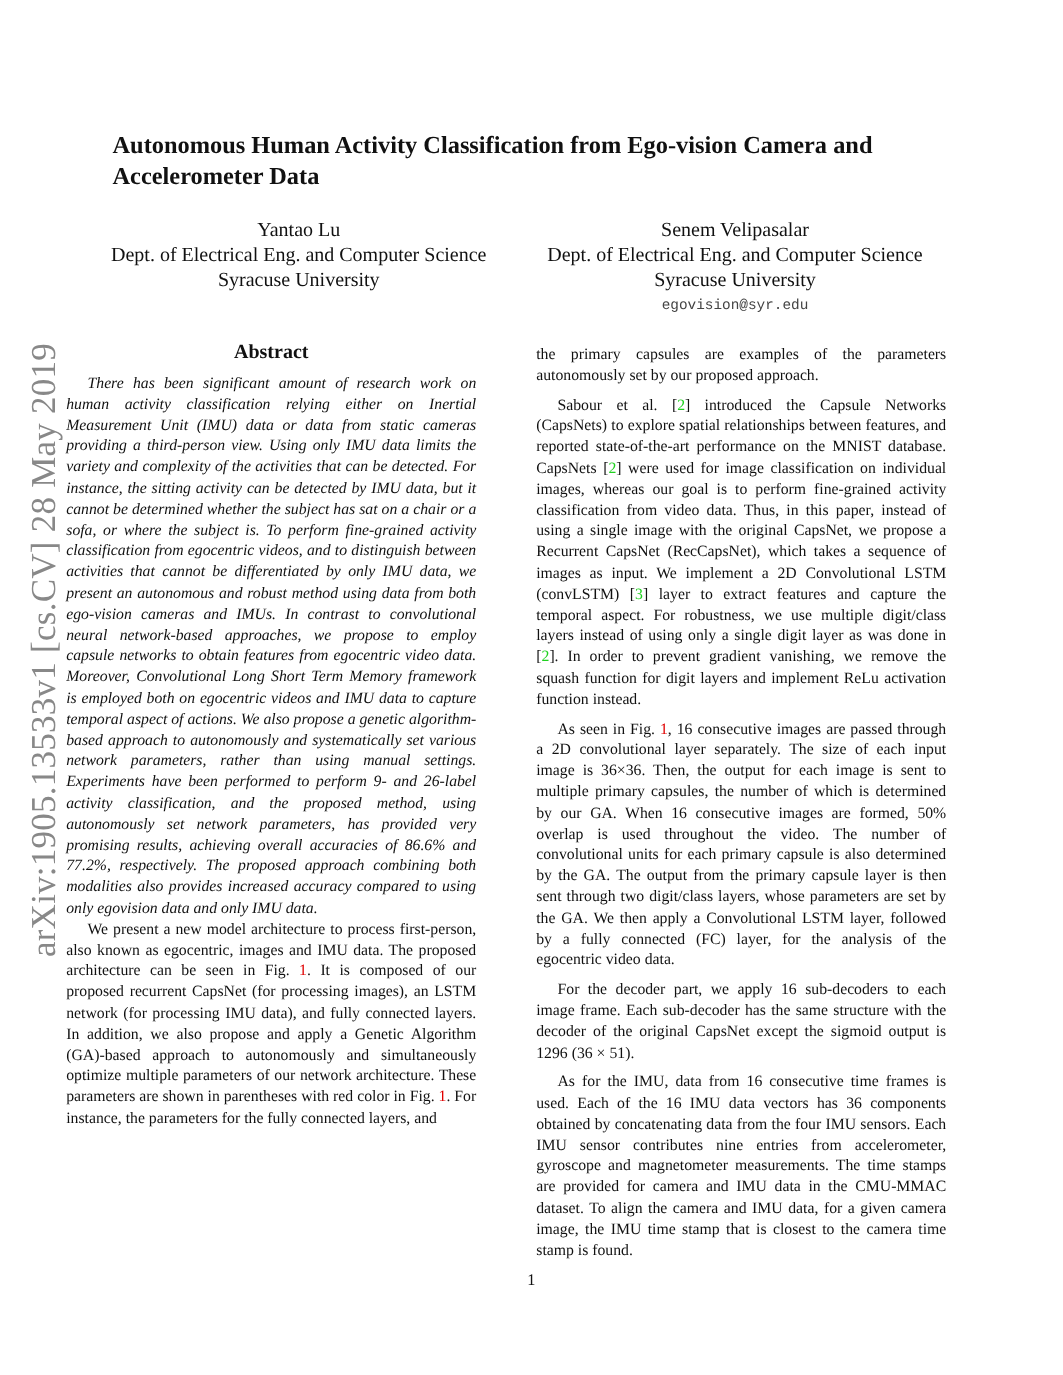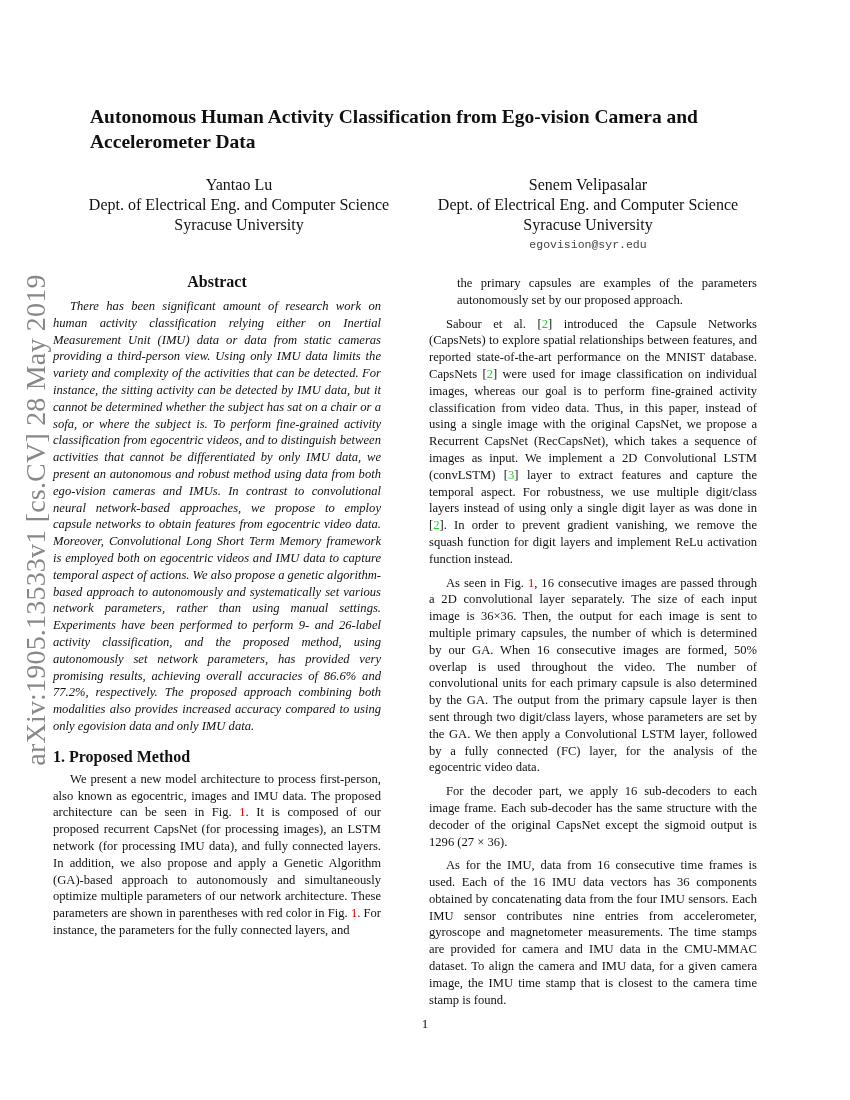--- a/index.html
+++ b/index.html
@@ -15,21 +15,21 @@
   .arxiv { position: absolute; left: 36px; top: 520px; transform: translate(-50%, -50%) rotate(-90deg);
            white-space: nowrap; font-family: "Liberation Serif", "DejaVu Serif", serif; font-size: 28px; color: #888; letter-spacing: 0.2px; }
   .col { position: absolute; top: 272px; width: 328px; font-size: 12.6px; line-height: 16.8px; text-align: justify; hyphens: auto; }
   .col-left { left: 53px; }
   .col-right { left: 429px; top: 275px; }
   .abs-head { text-align: center; font-weight: bold; font-size: 16px; line-height: 20px; margin: 0 0 6px 0; }
   .abs-body { font-style: italic; text-indent: 17px; margin: 0; }
   .sec-head { font-weight: bold; font-size: 16px; line-height: 20px; margin: 12px 0 4px 0; }
   p { margin: 0 0 7px 0; }
   .ind { text-indent: 17px; }
-  .noind { text-indent: 0; margin-left: 28px; }
+  .noind { text-indent: 0; }
   .cite-g { color: #1fd11f; }
   .cite-r { color: #e00000; }
   .pagenum { position: absolute; left: 405px; top: 1016px; width: 40px; text-align: center; font-size: 13px; }
 </style>
 </head>
 <body>
 
 <div class="title">Autonomous Human Activity Classification from Ego-vision Camera and Accelerometer Data</div>
 
 <div class="author author-1">
@@ -43,25 +43,24 @@
   <div>Dept. of Electrical Eng. and Computer Science</div>
   <div>Syracuse University</div>
   <div class="email">egovision@syr.edu</div>
 </div>
 
 <div class="arxiv">arXiv:1905.13533v1  [cs.CV]  28 May 2019</div>
 
 <div class="col col-left">
   <div class="abs-head">Abstract</div>
   <p class="abs-body">There has been significant amount of research work on human activity classification relying either on Inertial Measurement Unit (IMU) data or data from static cameras providing a third-person view. Using only IMU data limits the variety and complexity of the activities that can be detected. For instance, the sitting activity can be detected by IMU data, but it cannot be determined whether the subject has sat on a chair or a sofa, or where the subject is. To perform fine-grained activity classification from egocentric videos, and to distinguish between activities that cannot be differentiated by only IMU data, we present an autonomous and robust method using data from both ego-vision cameras and IMUs. In contrast to convolutional neural network-based approaches, we propose to employ capsule networks to obtain features from egocentric video data. Moreover, Convolutional Long Short Term Memory framework is employed both on egocentric videos and IMU data to capture temporal aspect of actions. We also propose a genetic algorithm-based approach to autonomously and systematically set various network parameters, rather than using manual settings. Experiments have been performed to perform 9- and 26-label activity classification, and the proposed method, using autonomously set network parameters, has provided very promising results, achieving overall accuracies of 86.6% and 77.2%, respectively. The proposed approach combining both modalities also provides increased accuracy compared to using only egovision data and only IMU data.</p>
-  <div class="sec-head">1. Proposed Method</div>
   <p class="ind"><span>We present a new model architecture to process first-person, also known as egocentric, images and IMU data. The proposed architecture can be seen in Fig. </span><span class="cite-r">1</span><span>. It is composed of our proposed recurrent CapsNet (for processing images), an LSTM network (for processing IMU data), and fully connected layers. In addition, we also propose and apply a Genetic Algorithm (GA)-based approach to autonomously and simultaneously optimize multiple parameters of our network architecture. These parameters are shown in parentheses with red color in Fig. </span><span class="cite-r">1</span><span>. For instance, the parameters for the fully connected layers, and</span></p>
 </div>
 
 <div class="col col-right">
   <p class="noind">the primary capsules are examples of the parameters autonomously set by our proposed approach.</p>
   <p class="ind"><span>Sabour et al. [</span><span class="cite-g">2</span><span>] introduced the Capsule Networks (CapsNets) to explore spatial relationships between features, and reported state-of-the-art performance on the MNIST database. CapsNets [</span><span class="cite-g">2</span><span>] were used for image classification on individual images, whereas our goal is to perform fine-grained activity classification from video data. Thus, in this paper, instead of using a single image with the original CapsNet, we propose a Recurrent CapsNet (RecCapsNet), which takes a sequence of images as input. We implement a 2D Convolutional LSTM (convLSTM) [</span><span class="cite-g">3</span><span>] layer to extract features and capture the temporal aspect. For robustness, we use multiple digit/class layers instead of using only a single digit layer as was done in [</span><span class="cite-g">2</span><span>]. In order to prevent gradient vanishing, we remove the squash function for digit layers and implement ReLu activation function instead.</span></p>
   <p class="ind"><span>As seen in Fig. </span><span class="cite-r">1</span><span>, 16 consecutive images are passed through a 2D convolutional layer separately. The size of each input image is 36×36. Then, the output for each image is sent to multiple primary capsules, the number of which is determined by our GA. When 16 consecutive images are formed, 50% overlap is used throughout the video. The number of convolutional units for each primary capsule is also determined by the GA. The output from the primary capsule layer is then sent through two digit/class layers, whose parameters are set by the GA. We then apply a Convolutional LSTM layer, followed by a fully connected (FC) layer, for the analysis of the egocentric video data.</span></p>
-  <p class="ind">For the decoder part, we apply 16 sub-decoders to each image frame. Each sub-decoder has the same structure with the decoder of the original CapsNet except the sigmoid output is 1296 (27 × 36).</p>
+  <p class="ind">For the decoder part, we apply 16 sub-decoders to each image frame. Each sub-decoder has the same structure with the decoder of the original CapsNet except the sigmoid output is 1296 (36 × 51).</p>
   <p class="ind">As for the IMU, data from 16 consecutive time frames is used. Each of the 16 IMU data vectors has 36 components obtained by concatenating data from the four IMU sensors. Each IMU sensor contributes nine entries from accelerometer, gyroscope and magnetometer measurements. The time stamps are provided for camera and IMU data in the CMU-MMAC dataset. To align the camera and IMU data, for a given camera image, the IMU time stamp that is closest to the camera time stamp is found.</p>
 </div>
 
 <div class="pagenum">1</div>
 
 </body></html>

